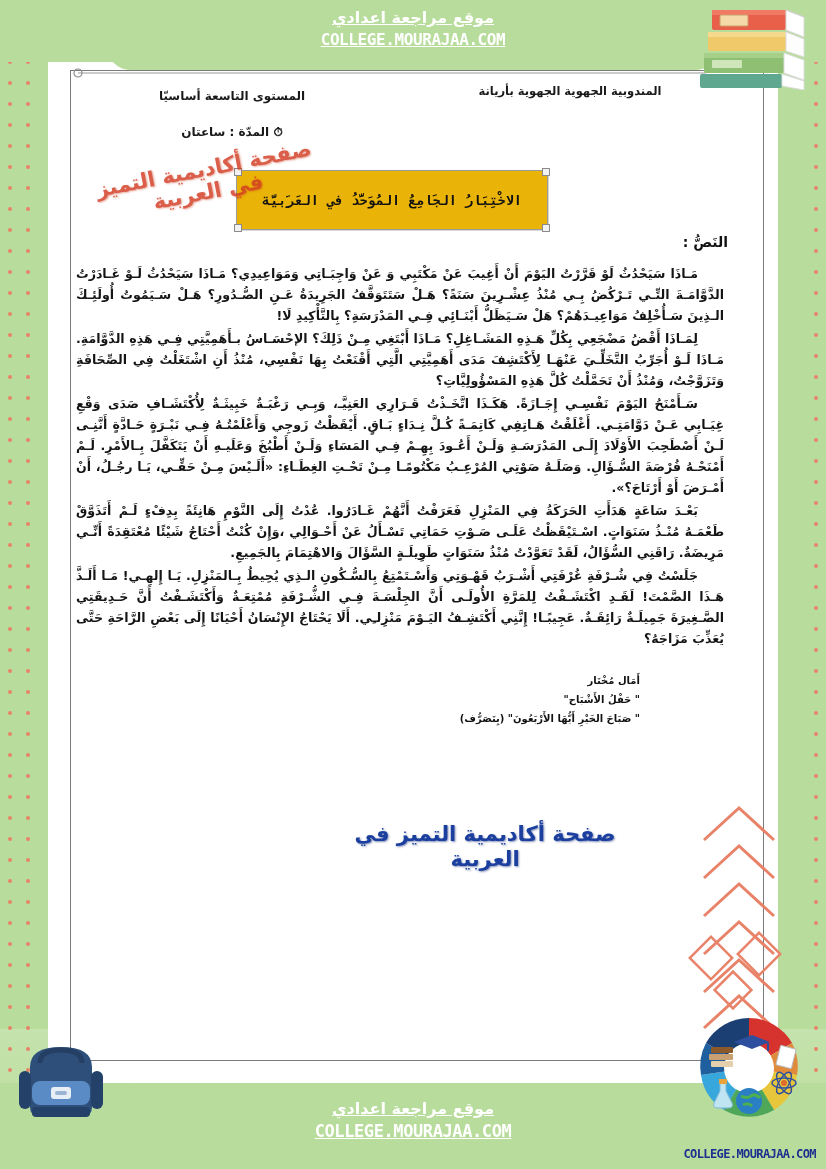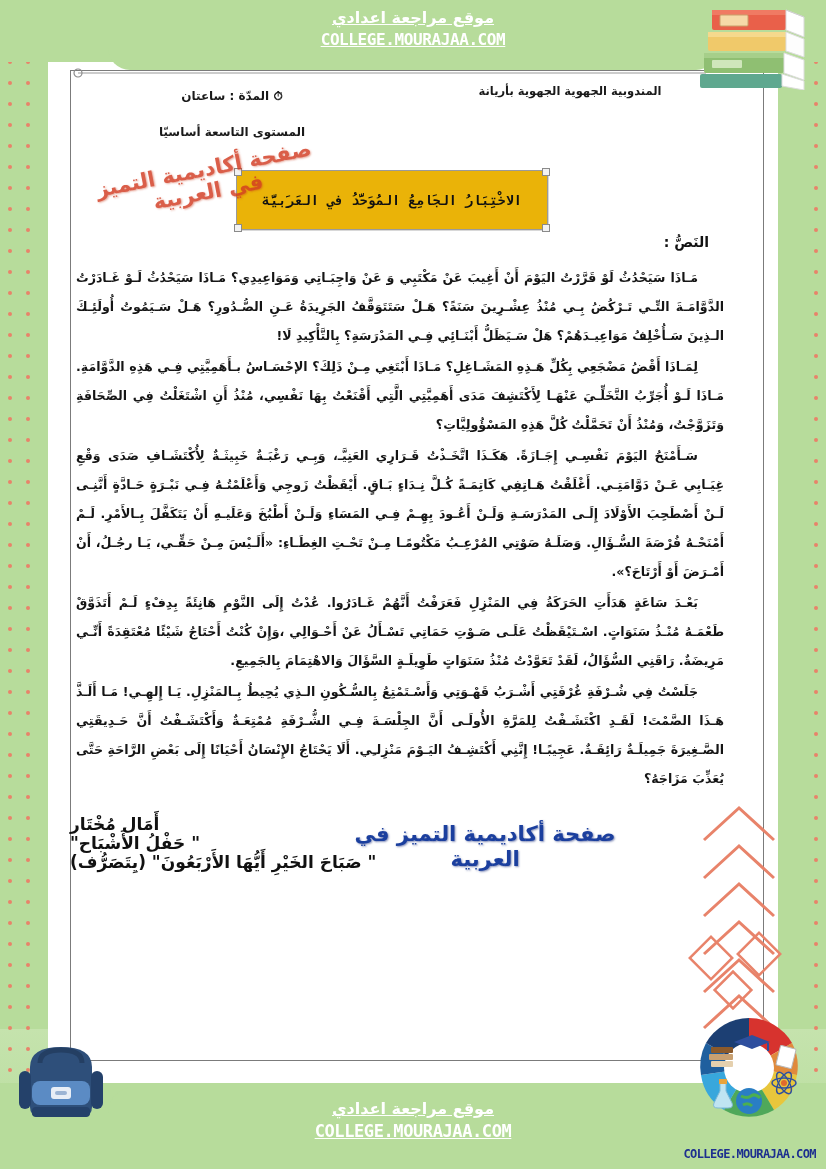--- a/index.html
+++ b/index.html
@@ -109,32 +109,32 @@
   .title-box .handle{
     position:absolute;width:6px;height:6px;border:1px solid #8a8a8a;background:#f2f2f2;
   }
   .title-box .h-tl{left:-3px;top:-3px;}
   .title-box .h-tr{right:-3px;top:-3px;}
   .title-box .h-bl{left:-3px;bottom:-3px;}
   .title-box .h-br{right:-3px;bottom:-3px;}
   .title-text{font-size:13.5px;font-weight:bold;color:#111;letter-spacing:0.2px;}
 
   .nass{
-    text-align:right;font-size:14px;font-weight:bold;margin:2px 21px 6px 0;color:#111;
+    text-align:right;font-size:14px;font-weight:bold;margin:2px 2px 6px 0;color:#111;
   }
 
   .body-text{
-    font-size:12.6px;line-height:29px;text-align:justify;
+    font-size:12.6px;line-height:21px;text-align:justify;
     color:#151515;font-weight:600;
     margin:13px 6px 0 6px;
   }
   .body-text p{margin:0 0 2px 0;text-indent:26px;}
 
   .sign{
-    margin-top:22px;text-align:left;font-size:17px;line-height:19px;
+    margin-top:22px;text-align:right;font-size:10px;line-height:19px;
     font-weight:600;color:#111;padding-right:90px;
   }
   .sign .n{display:block;}
 
   
   .wm-red{
     position:absolute;left:96px;top:158px;width:220px;z-index:7;
     transform:rotate(-11deg);text-align:center;pointer-events:none;
     font-size:21px;font-weight:bold;line-height:23px;
     color:#d23b22;opacity:.82;
@@ -404,22 +404,22 @@
   <circle cx="8" cy="5" r="4" fill="none" stroke="#8a8a8a" stroke-width="1.2"></circle>
 </svg>
 
 <div class="doc">
 
   <div class="hdr-grid">
     <div class="hdr-right">
       <div>المندوبية الجهوية الجهوية بأريانة</div>
     </div>
     <div class="hdr-left">
+      <div>المستوى التاسعة أساسيّا</div>
       <div>⏱ المدّة : ساعتان</div>
-      <div>المستوى التاسعة أساسيّا</div>
     </div>
   </div>
 
   <div class="title-wrap">
     <div class="title-box">
       <span class="handle h-tl"></span>
       <span class="handle h-tr"></span>
       <span class="handle h-bl"></span>
       <span class="handle h-br"></span>
       <span class="title-text">الاخْتِبَارُ الجَامِعُ المُوَحَّدُ في العَرَبيَّة</span>

